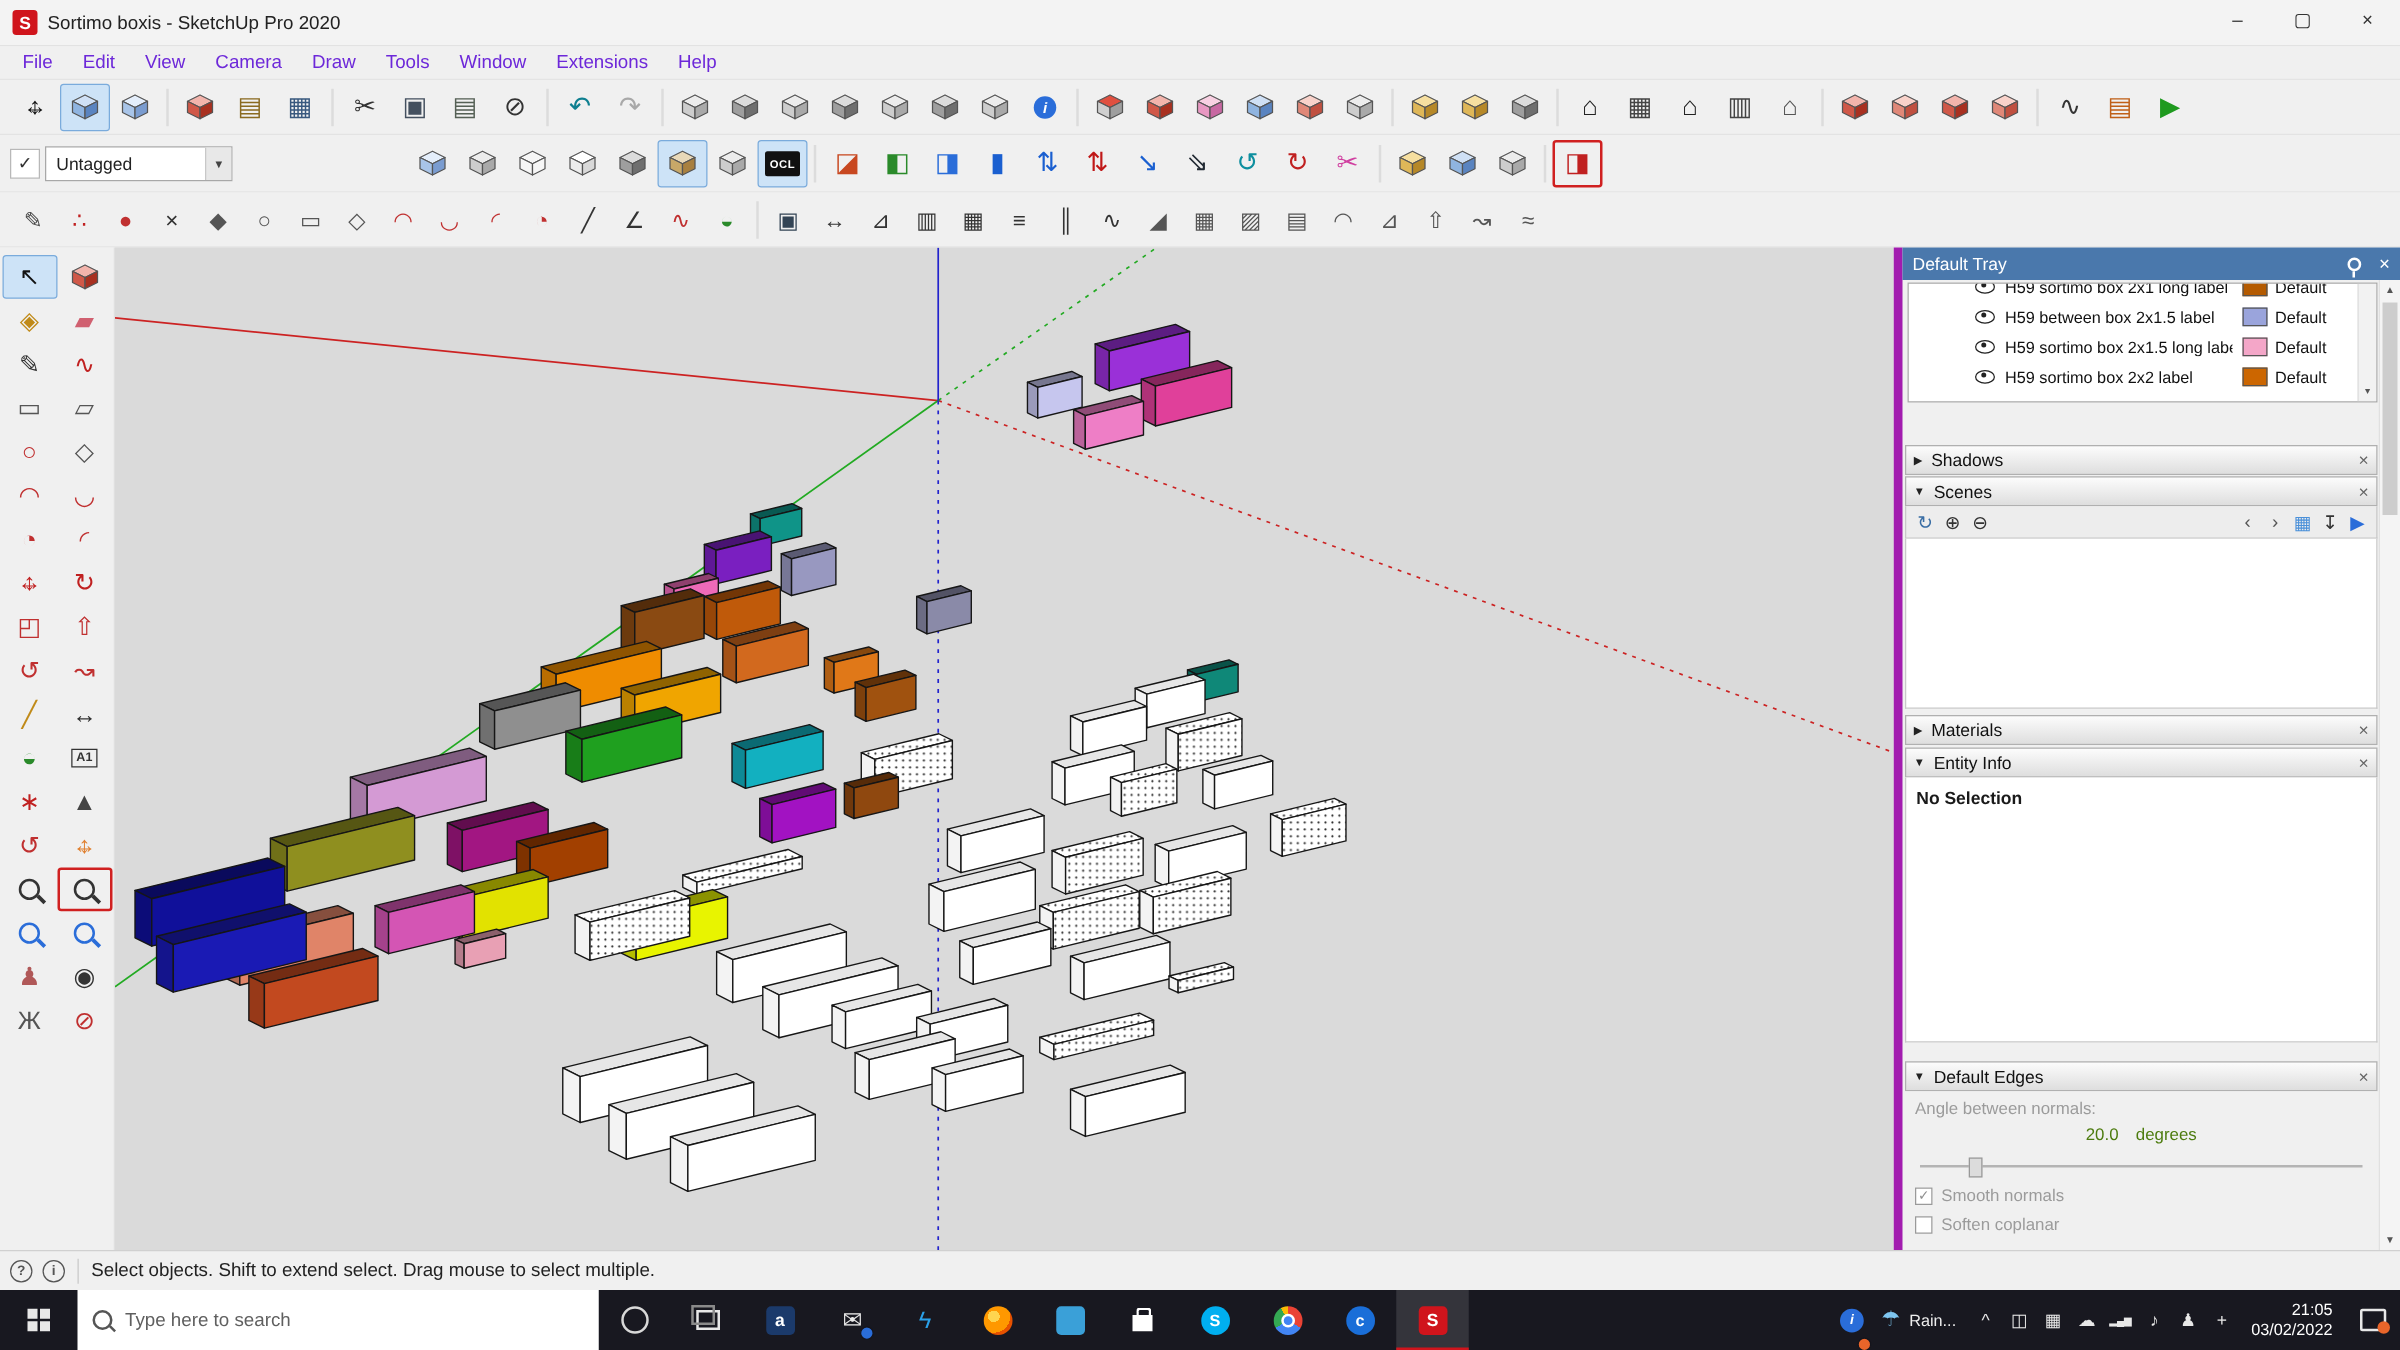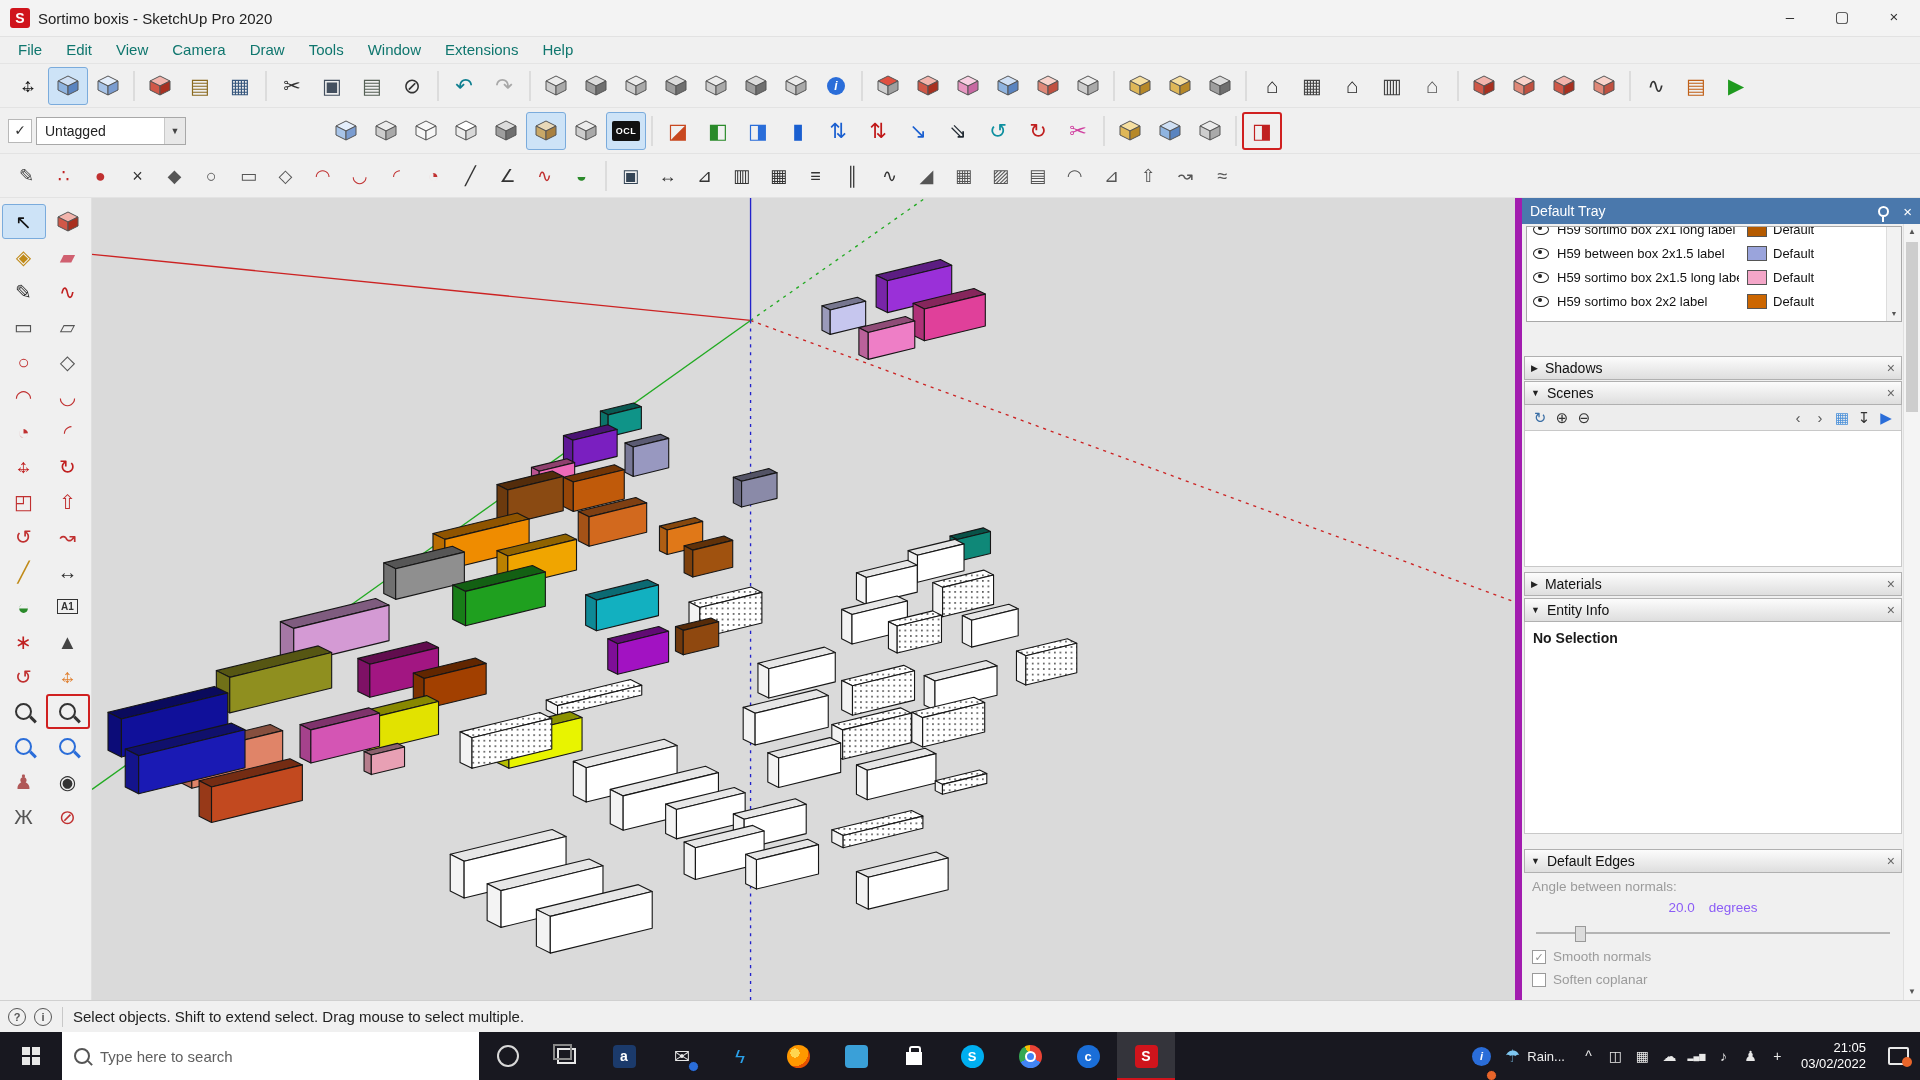--- a/index.html
+++ b/index.html
@@ -12,21 +12,21 @@
     display:flex;align-items:center;border-bottom:1px solid #e2e2e2;}
   .su-logo{width:20px;height:20px;margin:0 8px 0 10px;background:#d0141c;border-radius:3px;
     color:#fff;font-weight:bold;font-size:14px;line-height:20px;text-align:center;}
   .title-text{font-size:15px;color:#222;}
   .wincontrols{margin-left:auto;display:flex;}
   .winbtn{width:52px;height:34px;text-align:center;line-height:32px;font-size:15px;color:#333;}
 
   
   .menubar{position:absolute;left:0;top:37px;width:100%;height:27px;display:flex;
     align-items:center;background:#f0f0f0;border-bottom:1px solid #e4e4e4;padding-left:6px;box-sizing:border-box;}
-  .menuitem{padding:0 12px;font-size:15px;color:#0f766e;line-height:26px;}
+  .menuitem{padding:0 12px;font-size:15px;color:#6d28d9;line-height:26px;}
 
   
   .tb{position:absolute;left:0;width:100%;display:flex;align-items:center;background:#f0f0f0;
     box-sizing:border-box;padding-left:8px;border-bottom:1px solid #e3e3e3;}
   #tb1{top:64px;height:44px;}
   #tb2{top:108px;height:46px;}
   #tb3{top:154px;height:44px;}
   .ticon{width:38px;height:36px;display:flex;align-items:center;justify-content:center;
     border:1px solid transparent;border-radius:3px;flex:0 0 auto;position:relative;}
   #tb3 .ticon{width:35px;height:32px;}
@@ -82,21 +82,21 @@
   .tray-x{color:#fff;font-size:15px;line-height:1;}
   .tray-body{position:absolute;left:0;top:26px;right:16px;bottom:0;}
   .tray-scroll{position:absolute;right:0;top:26px;bottom:0;width:16px;background:#f4f4f4;
     border-left:1px solid #e0e0e0;}
   .tray-scroll .sarr{position:absolute;left:0;width:16px;height:16px;font-size:8px;color:#555;
     text-align:center;line-height:16px;}
   .tray-scroll .sthumb{position:absolute;left:2px;top:18px;width:12px;height:170px;background:#cdcdcd;}
 
   .tagspanel{position:absolute;left:4px;right:2px;top:2px;height:96px;background:#fff;
     border:1px solid #a8a8a8;overflow:hidden;box-sizing:border-box;}
-  .tagslist{margin-top:-10px;}
+  .tagslist{margin-top:-10px;margin-left:47px;}
   .tagrow{height:24px;display:flex;align-items:center;padding-left:6px;font-size:13px;color:#111;}
   .eye{width:14px;height:9px;border:1.5px solid #222;border-radius:50%;position:relative;margin-right:8px;flex:0 0 auto;}
   .eye::after{content:"";position:absolute;left:4px;top:1.5px;width:4px;height:4px;border-radius:50%;background:#222;}
   .taglabel{width:182px;white-space:nowrap;overflow:hidden;flex:0 0 auto;}
   .tagswatch{width:18px;height:13px;border:1px solid #555;margin:0 6px 0 8px;flex:0 0 auto;}
   .tagval{font-size:13px;color:#111;}
   .tagsb{position:absolute;right:0;top:0;bottom:0;width:14px;background:#f2f2f2;border-left:1px solid #ddd;}
   .tagsb .sarr{position:absolute;bottom:0;left:0;width:14px;height:14px;font-size:7px;color:#555;text-align:center;line-height:14px;}
 
   .sechdr{position:absolute;left:2px;right:2px;height:24px;display:flex;align-items:center;
@@ -109,21 +109,21 @@
 
   .scenestb{position:absolute;left:2px;right:2px;height:26px;background:#ededed;
     border:1px solid #c8c8c8;border-top:none;box-sizing:border-box;display:flex;align-items:center;padding:0 4px;}
   .scenestb .sic{width:22px;height:22px;display:flex;align-items:center;justify-content:center;font-size:15px;}
   .scenestb .right{margin-left:auto;display:flex;}
 
   .ei-noselect{font-size:14px;font-weight:bold;color:#1a1a1a;padding:8px 8px;}
 
   .softbody{position:absolute;left:2px;right:2px;box-sizing:border-box;background:#f0f0f0;padding:6px 8px;}
   .softlabel{font-size:13.5px;color:#9b9b9b;}
-  .softval{text-align:center;font-size:13.5px;color:#8b5cf6;margin-top:6px;}
+  .softval{text-align:center;font-size:13.5px;color:#4d7c0f;margin-top:6px;}
   .softval span{margin:0 5px;}
   .slider{position:relative;height:16px;margin:10px 4px 4px 4px;}
   .slider .track{position:absolute;left:0;right:0;top:7px;height:2px;background:#b4b4b4;}
   .slider .thumb{position:absolute;left:11%;top:1px;width:9px;height:14px;background:#dcdcdc;border:1px solid #999;}
   .cbrow{display:flex;align-items:center;margin-top:8px;}
   .cbx{width:14px;height:14px;background:#fff;border:1px solid #9a9a9a;margin-right:7px;
     font-size:11px;line-height:13px;text-align:center;color:#909090;box-sizing:border-box;}
   .cblabel{font-size:13.5px;color:#9b9b9b;}
 
   

